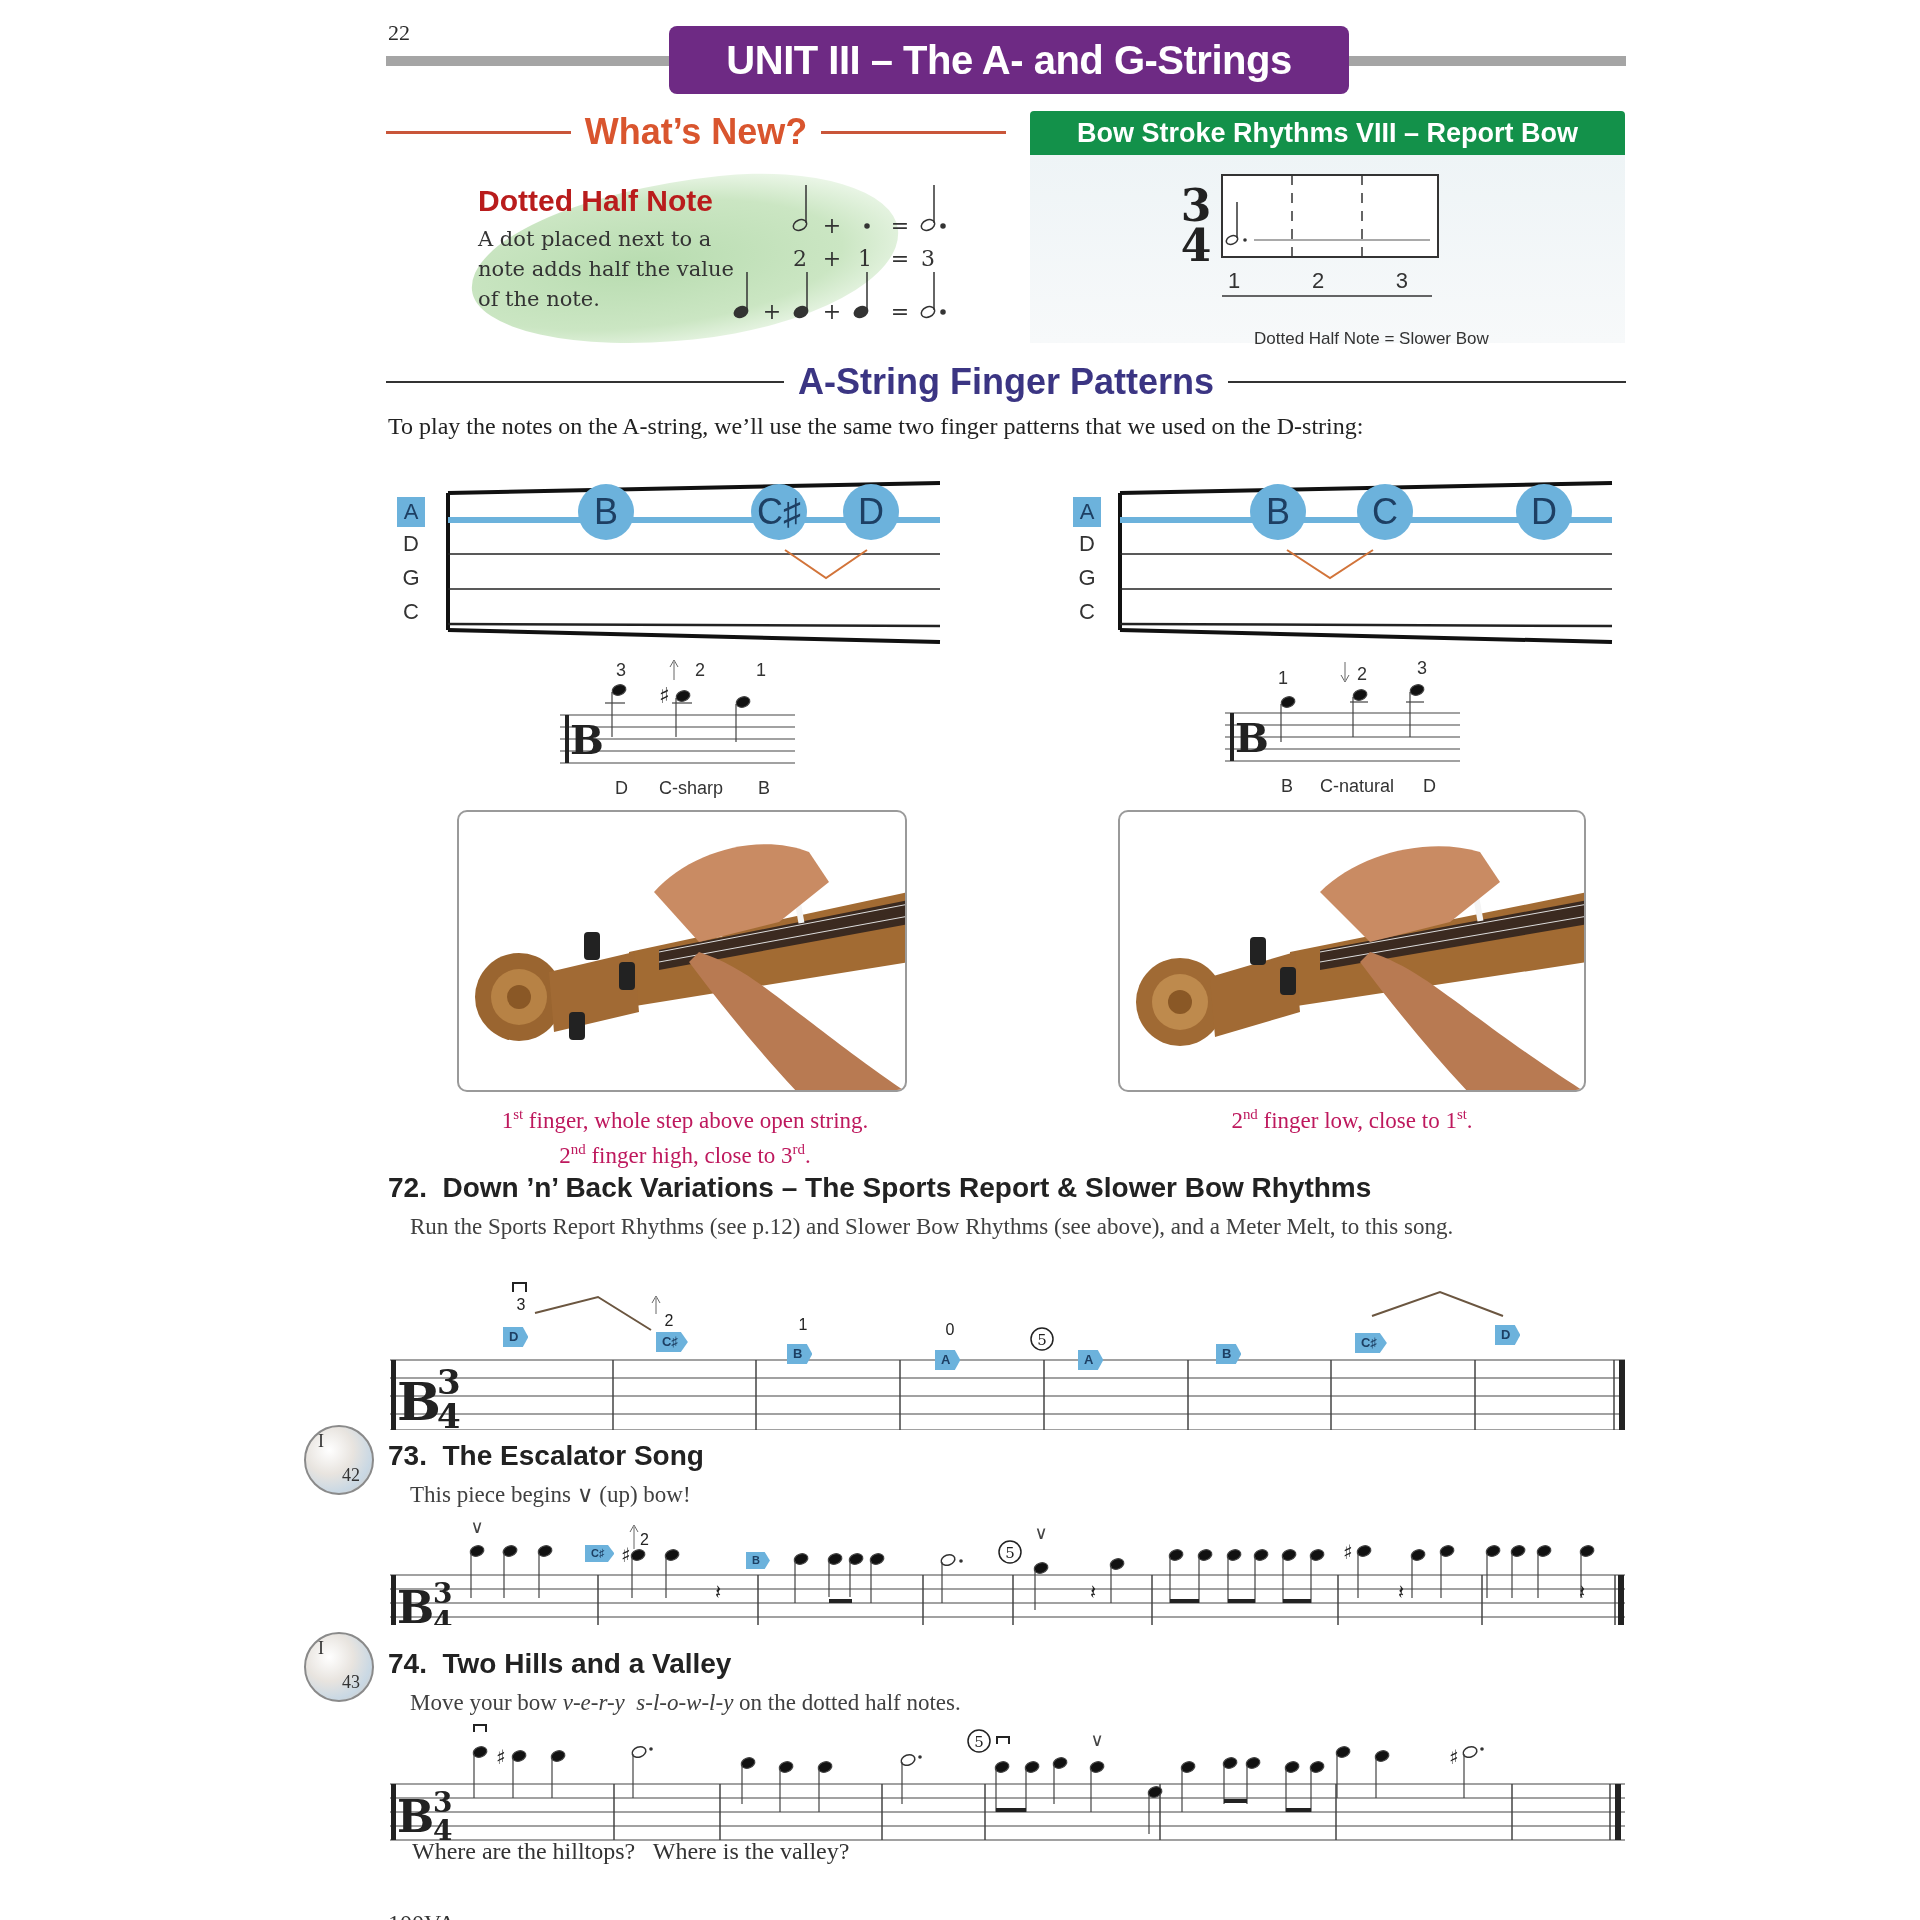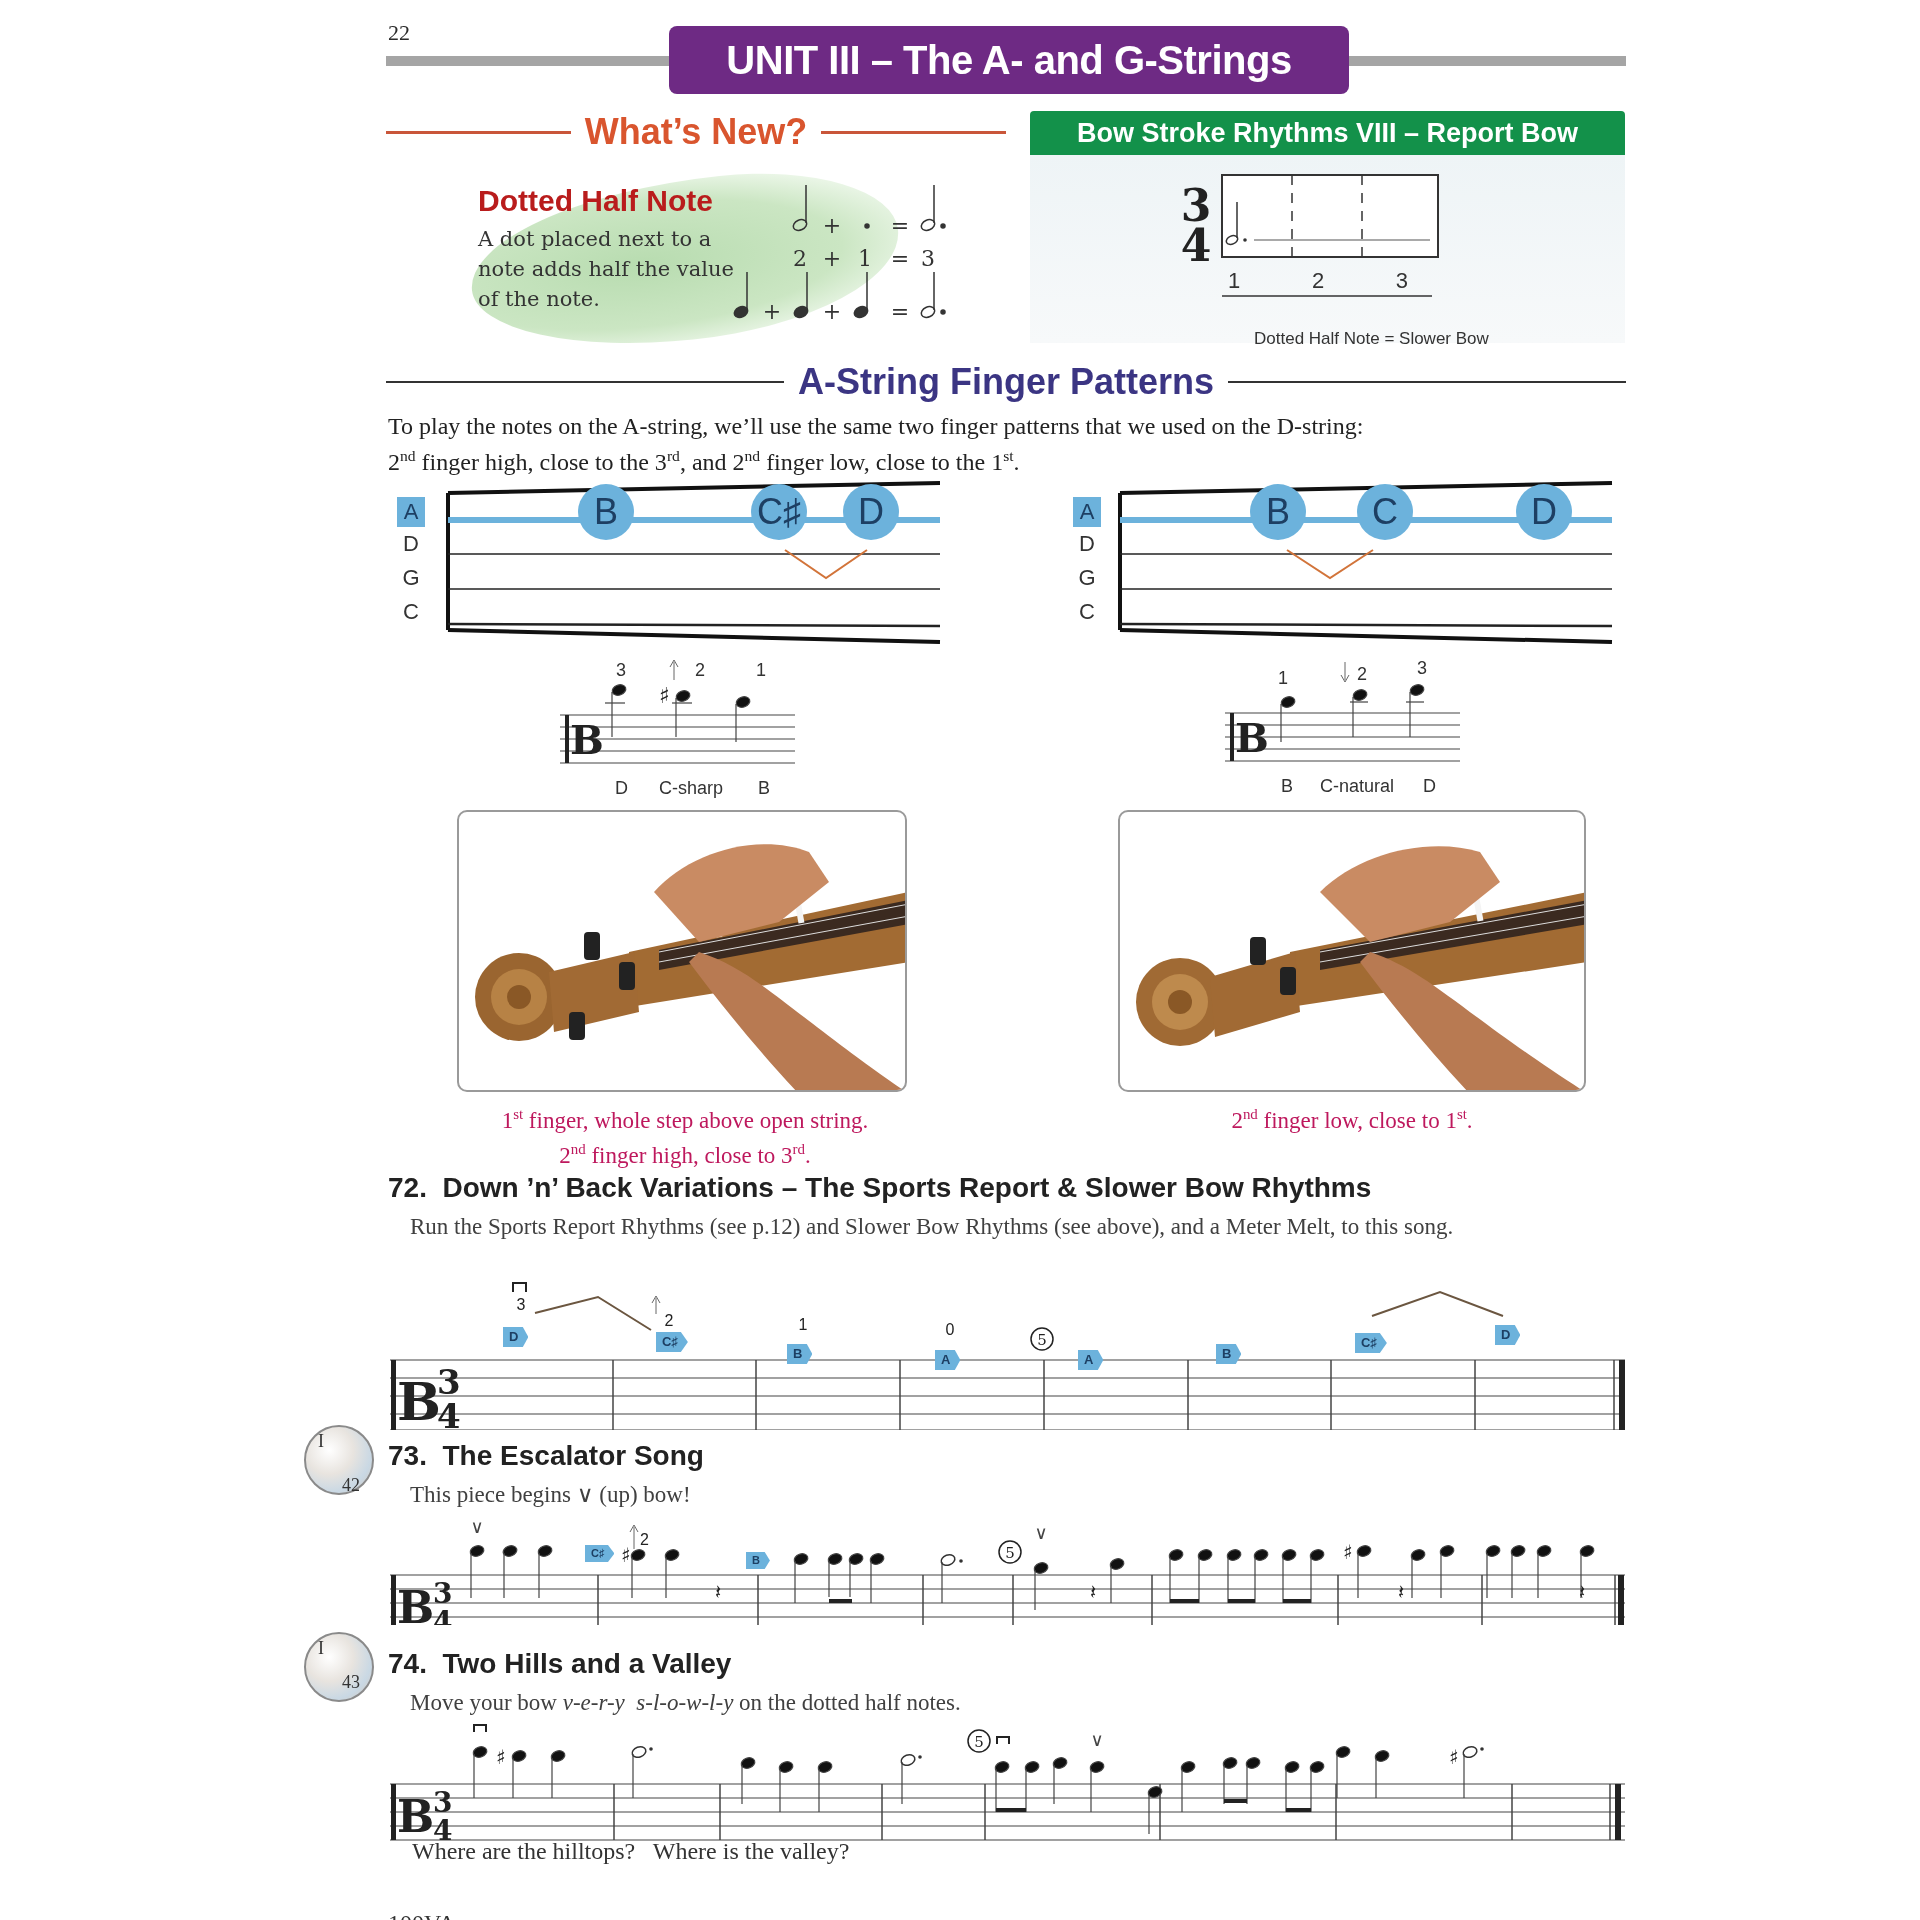--- a/index.html
+++ b/index.html
@@ -132,21 +132,20 @@
 </div>
 <div class="abs caption" style="left:1214px;top:329px;font-size:17px;margin-left:40px;">Dotted Half Note = Slower Bow</div>
 
 <div class="abs section-head">
   <div class="line"></div>
   <div class="title">A-String Finger Patterns</div>
   <div class="line"></div>
 </div>
 <div class="abs intro">
   <div>To play the notes on the A-string, we’ll use the same two finger patterns that we used on the D-string:</div>
-  <div><span>2</span><sup>nd</sup><span> finger high, close to the 3</span><sup>rd</sup><span>, and 2</span><sup>nd</sup><span> finger low, close to the 1</span><sup>st</sup><span>.</span></div>
 </div>
 
 <div class="abs" style="left:397px;top:497px;">
   <div class="string-lab active" style="height:30px;line-height:30px;">A</div>
   <div class="string-lab" style="margin-top:4px;">D</div>
   <div class="string-lab" style="margin-top:8px;">G</div>
   <div class="string-lab" style="margin-top:8px;">C</div>
 </div>
 <svg class="abs" style="left:440px;top:480px" width="505" height="170">
   <polyline points="8,13 500,3" fill="none" stroke="#111" stroke-width="4"></polyline>
@@ -338,21 +337,21 @@
 <div class="abs note-tag" style="left:656px;top:1332px;">C♯</div>
 <div class="abs note-tag" style="left:787px;top:1344px;">B</div>
 <div class="abs note-tag" style="left:935px;top:1350px;">A</div>
 <div class="abs note-tag" style="left:1078px;top:1350px;">A</div>
 <div class="abs note-tag" style="left:1216px;top:1344px;">B</div>
 <div class="abs note-tag" style="left:1355px;top:1333px;">C♯</div>
 <div class="abs note-tag" style="left:1495px;top:1325px;">D</div>
 
 <div class="abs cd-icon" style="left:304px;top:1425px;">
   <span style="left:12px;top:4px;">I</span>
-  <span style="left:36px;top:48px;">42</span>
+  <span style="left:36px;top:38px;">42</span>
 </div>
 <div class="abs ex-title" style="left:388px;top:1440px;">
   <span>73.</span>&nbsp;
   <span>The Escalator Song</span>
 </div>
 <div class="abs ex-desc" style="left:410px;top:1480px;text-align:right;">This piece begins ∨ (up) bow!</div>
 
 <svg class="abs" style="left:385px;top:1515px" width="1245" height="110">
   <g stroke="#444" stroke-width="1.2">
     <line x1="5" y1="60" x2="1240" y2="60"></line>

